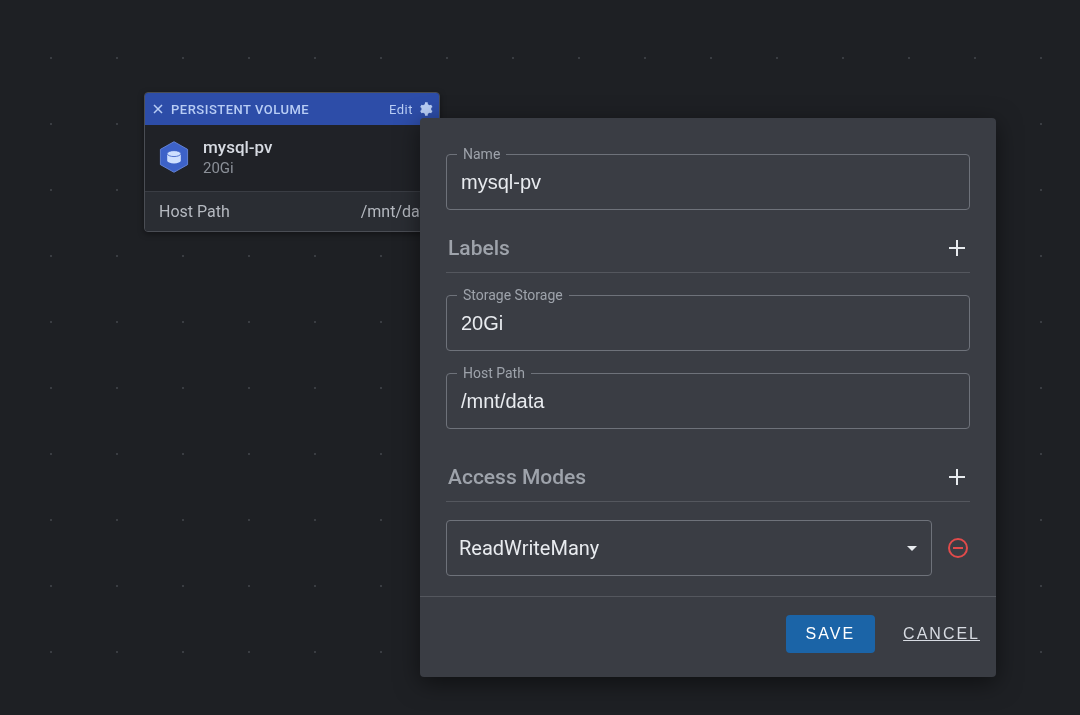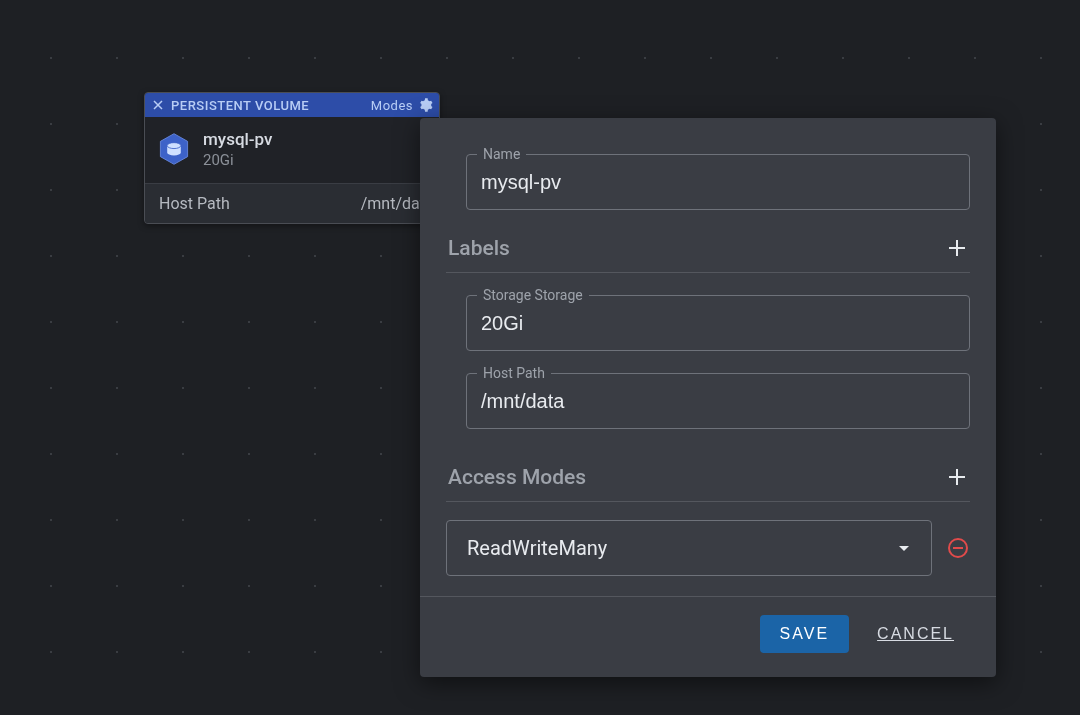--- a/index.html
+++ b/index.html
@@ -18,21 +18,21 @@
     position: absolute; top: 92px; left: 144px;
     width: 296px;
     background: #2a2d33;
     border: 1px solid #4a4d54;
     border-radius: 4px;
     overflow: hidden;
     box-shadow: 0 2px 6px rgba(0,0,0,.4);
   }
   .card-header {
     background: #2d4da8;
-    height: 24px;
+    height: 32px;
     display: flex; align-items: center;
     padding: 0 6px;
     font-size: 13px; letter-spacing: .5px;
     color: #b8cdf5;
   }
   .card-header .close { width:14px; height:14px; margin-right:6px; cursor:pointer; display:flex; align-items:center; justify-content:center; }
   .card-header .close svg { width:10px; height:10px; }
   .card-header .title { font-weight:500; color:#b8cdf5; }
   .card-header .edit { margin-left:auto; margin-right:4px; color:#b8cdf5; cursor:pointer; }
   .card-header .gear { width:16px; height:16px; cursor:pointer; display:flex; align-items:center; justify-content:center; }
@@ -60,21 +60,20 @@
     background: #3a3d44;
     border-radius: 4px;
     box-shadow: 0 6px 24px rgba(0,0,0,.5);
     padding: 36px 26px 0 26px;
   }
 
   .field {
     position: relative; margin-bottom: 22px;
     border: 1px solid #6e727a; border-radius: 4px;
     padding: 0 14px;
-    margin-left: 20px;
   }
   .field-label {
     position:absolute; top:-9px; left:10px;
     background:#3a3d44; padding:0 6px;
     color:#9ea3ab; font-size:14px;
   }
   .field-input {
     width:100%; border:none; outline:none; background:transparent;
     color:#e8ebef; font-size:20px;
     height:54px; line-height:54px;
@@ -88,31 +87,31 @@
     margin-bottom: 22px;
   }
   .section-row.no-border-next { margin-bottom: 18px; }
   .plus-btn { width:22px; height:22px; cursor:pointer; display:flex; align-items:center; justify-content:center; color:#e8ebef; }
   .plus-btn svg { width:18px; height:18px; }
 
   .select-row { display:flex; align-items:center; gap:14px; margin-bottom:20px; }
   .select-box {
     flex:1; border:1px solid #6e727a; border-radius:4px;
     height:56px; display:flex; align-items:center;
-    padding:0 20px; color:#e8ebef; font-size:20px;
+    padding:0 12px; color:#e8ebef; font-size:20px;
     cursor:pointer;
     gap:42px;
   }
   .select-box .chevron { margin-left:auto; }
   .remove-btn { width:24px; height:24px; cursor:pointer; display:flex; align-items:center; justify-content:center; }
 
   .panel-footer {
     border-top:1px solid #54575e;
     margin: 10px -26px 0 -26px;
-    padding: 18px 42px 24px 26px;
+    padding: 18px 16px 24px 26px;
     display:flex; justify-content:flex-end; gap:28px; align-items:center;
   }
   .btn-save {
     background:#1b64a7; color:#fff; border:none; border-radius:4px;
     padding:10px 20px; font-size:16px; letter-spacing:2px; font-weight:500;
     cursor:pointer;
   }
   .btn-cancel {
     background:transparent; color:#d7dbe2; border:none;
     font-size:16px; letter-spacing:2px; font-weight:500; cursor:pointer;text-decoration:underline;
@@ -122,21 +121,21 @@
 <body>
 
 <div class="card">
   <div class="card-header">
     <span class="close">
       <svg viewBox="0 0 10 10">
           <path d="M1 1 L9 9 M9 1 L1 9" stroke="#b8cdf5" stroke-width="1.5" fill="none"></path>
         </svg>
     </span>
     <span class="title">PERSISTENT VOLUME</span>
-    <span class="edit">Modes</span>
+    <span class="edit">Edit</span>
     <span class="gear">
       <svg viewBox="0 0 24 24" fill="#b8cdf5">
           <path d="M12 8a4 4 0 100 8 4 4 0 000-8zm9.4 4a7.5 7.5 0 00-.15-1.5l2-1.55-2-3.46-2.35.95a7.5 7.5 0 00-2.6-1.5L16 2h-4l-.3 2.94a7.5 7.5 0 00-2.6 1.5l-2.35-.95-2 3.46 2 1.55A7.5 7.5 0 006.6 12c0 .5.05 1 .15 1.5l-2 1.55 2 3.46 2.35-.95a7.5 7.5 0 002.6 1.5L12 22h4l.3-2.94a7.5 7.5 0 002.6-1.5l2.35.95 2-3.46-2-1.55c.1-.5.15-1 .15-1.5z"></path>
         </svg>
     </span>
   </div>
   <div class="card-body">
     <div class="hex-icon">
       <svg viewBox="0 0 40 40">
         <polygon points="20,2 36,11 36,29 20,38 4,29 4,11" fill="#3d62c8" stroke="#6a8be0" stroke-width="1"></polygon>

